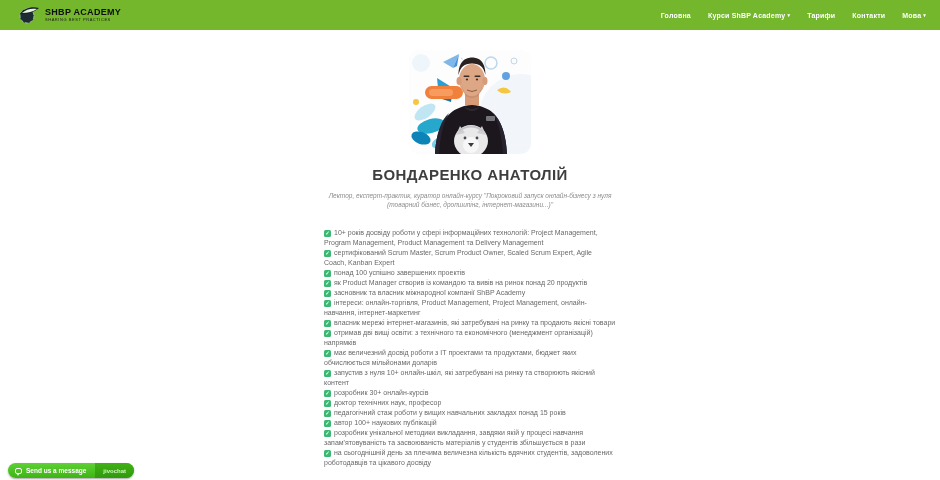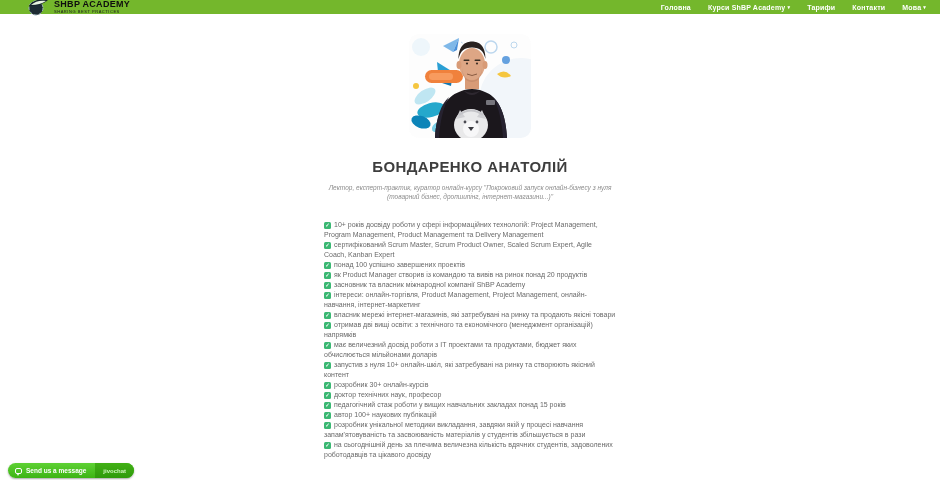--- a/index.html
+++ b/index.html
@@ -9,44 +9,44 @@
     --chat-green-dark:#3db414;
   }
   *{box-sizing:border-box;}
   html,body{margin:0;padding:0;}
   body{
     width:940px;height:480px;overflow:hidden;background:#fff;
     font-family:"Liberation Sans", sans-serif;position:relative;
   }
   
   .site-header{
-    height:14px;background:var(--header-green,#74b72c);
+    height:30px;background:var(--header-green,#74b72c);
     display:flex;align-items:center;justify-content:space-between;
-    padding:0 14px 0 27px;
+    padding:0 14px 0 18px;
   }
   .logo{display:flex;align-items:center;gap:5px;cursor:pointer;}
   .logo-icon{width:22px;height:20px;display:block;}
   .logo-text{display:flex;flex-direction:column;line-height:1;}
   .logo-title{font-size:9px;font-weight:bold;color:#0e0e0e;letter-spacing:.3px;white-space:nowrap;}
   .logo-tagline{font-size:4px;color:#1b1b1b;letter-spacing:.55px;margin-top:1.5px;white-space:nowrap;}
   .main-nav{display:flex;align-items:center;gap:17px;}
   .nav-item{
     color:#fff;font-size:7px;font-weight:bold;text-decoration:none;
     display:flex;align-items:center;gap:2px;cursor:pointer;white-space:nowrap;letter-spacing:.2px;
   }
   .caret{font-size:5px;line-height:1;position:relative;top:.5px;}
   
   main{text-align:center;}
   .photo{
     width:122px;height:104px;margin:20px auto 0;border-radius:10px;
     overflow:hidden;position:relative;background:#fdfdfd;
   }
   .photo svg{display:block;}
   .profile-name{
-    font-size:15px;font-weight:bold;color:#3e3e3e;margin:20px 0 0;
+    font-size:15px;font-weight:bold;color:#3e3e3e;margin:12px 0 0;
     letter-spacing:.4px;
   }
   .profile-subtitle{
     font-size:6.5px;font-style:italic;color:#8c8c8c;width:312px;
     margin:8px auto 0;line-height:9px;
   }
   .facts{
     list-style:none;width:292px;margin:19px auto 0;padding:0;text-align:left;
     font-size:7px;color:#696969;line-height:10px;
   }

